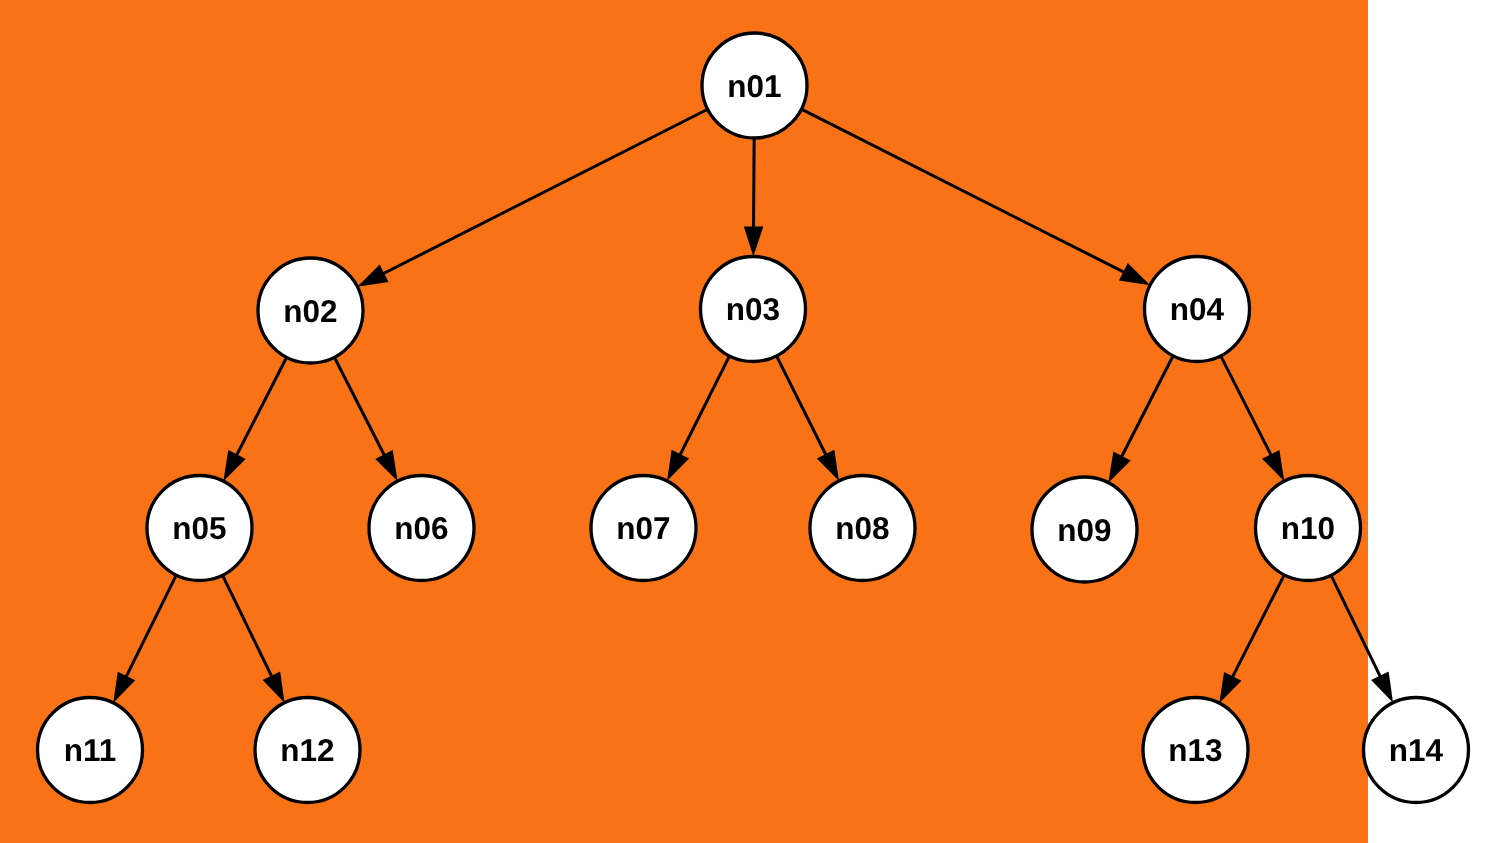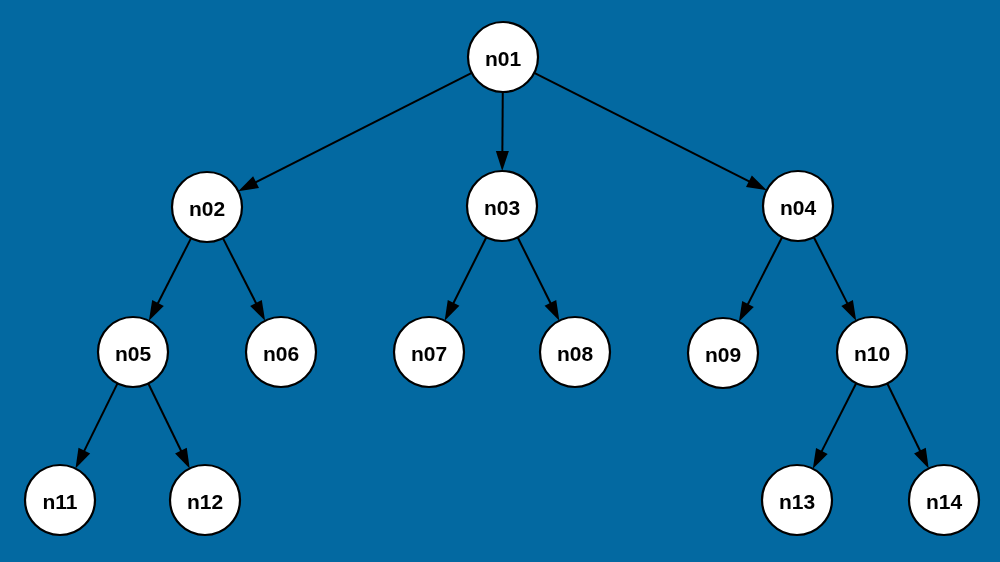--- a/index.html
+++ b/index.html
@@ -9,23 +9,23 @@
     background: #ffffff;
   }
   body {
     width: 1000px;
     height: 562px;
     font-family: "Liberation Sans", sans-serif;
     overflow: hidden;
   }
   #diagram-canvas {
     position: relative;
-    width: 1000px;
+    width: 912px;
     height: 562px;
-    background: #0369a1;
+    background: #f97316;
   }
   #graph-svg {
     position: absolute;
     top: 0;
     left: 0;
     width: 1000px;
     height: 562px;
     display: block;
   }
   .edge-line {

